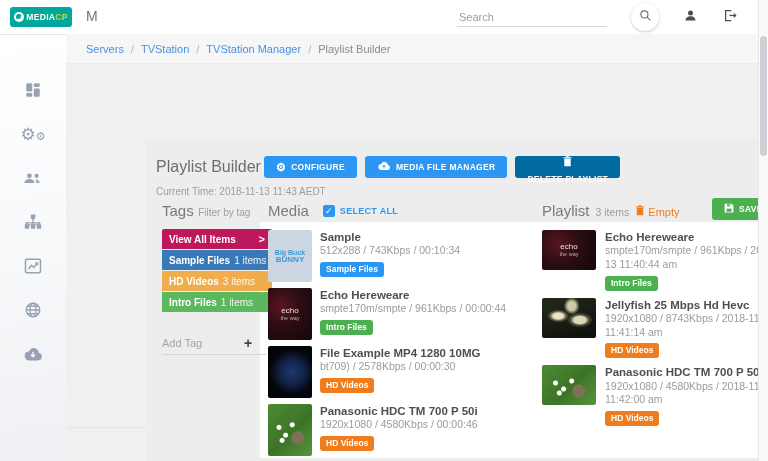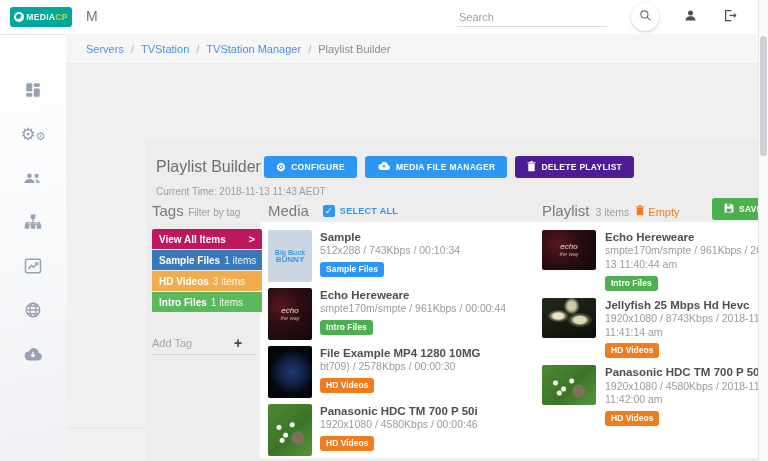--- a/index.html
+++ b/index.html
@@ -47,29 +47,29 @@
 
   
   .content { position:absolute; left:66px; top:64px; right:10px; bottom:0; background:#f0f0f1; z-index:1; }
   .card { position:absolute; left:80px; top:76px; width:678px; height:349px; background:#ededee;
     border-radius:2px; z-index:2; }
   .card-title { position:absolute; left:10px; top:18px; font-size:16px; color:#6e6e6e; }
   .btn { border:none; border-radius:3px; color:#fff; font-size:8.5px; font-weight:bold; letter-spacing:.3px;
     height:22px; padding:0 12px; display:inline-flex; align-items:center; gap:5px; cursor:pointer;
     font-family:"Liberation Sans",sans-serif; }
   .btn-blue { background:#2b97f3; }
-  .btn-red { background:#4c1d95; }
+  .btn-red { background:#0369a1;flex-direction:column; }
   .btn-green { background:#4caf50; }
   .head-btns { position:absolute; left:88px; top:16px; display:flex; gap:8px; }
   .current-time { position:absolute; left:10px; top:46px; font-size:10px; color:#9e9e9e; }
 
   .white-panel { position:absolute; left:114px; top:82px; width:564px; height:236px; background:#ffffff; }
 
   
-  .col-tags { position:absolute; left:6px; top:62px; width:110px; }
+  .col-tags { position:absolute; left:16px; top:62px; width:110px; }
   .sec-title { font-size:15px; color:#7a7a7a; }
   .sec-sub { font-size:10px; color:#9e9e9e; }
   .tag-list { margin-top:9px; display:flex; flex-direction:column; gap:1px; }
   .tag-btn { height:20px; display:flex; align-items:center; padding:0 7px; color:#fff; font-size:10px;
     cursor:pointer; white-space:nowrap; }
   .tag-name { font-weight:bold; }
   .tag-count { margin-left:4px; opacity:.9; font-weight:normal; }
   .t-dark { background:#be185d; border-radius:2px 2px 0 0; }
   .t-lblue { background:#5bc0de; }
   .t-blue { background:#3a79b8; }
@@ -98,21 +98,21 @@
   .row-title { font-size:11.5px; font-weight:bold; color:#4f4f4f; line-height:1.25; }
   .row-meta { font-size:10.5px; color:#9b9b9b; line-height:1.3; }
   .chip { display:inline-block; margin-top:2px; padding:2px 6px 3px; border-radius:3px; color:#fff;
     font-size:8.5px; font-weight:bold; }
   .c-blue { background:#2b97f3; } .c-green { background:#4caf50; } .c-orange { background:#ef7d1e; }
 
   
   .th-bunny { background:#ccd6e3; }
   .th-bunny .tt1 { font-size:7px; font-weight:bold; color:#3b9ad9; line-height:1; }
   .th-bunny .tt2 { font-size:8px; font-weight:bold; color:#3b9ad9; line-height:1; }
-  .th-echo { background:radial-gradient(circle at 30% 35%, #5a1620 0%, #2a0d12 45%, #140708 100%);font-style:italic; }
+  .th-echo { background:radial-gradient(circle at 30% 35%, #5a1620 0%, #2a0d12 45%, #140708 100%); }
   .th-echo .tt1 { font-size:8px; color:#e8e2da; line-height:1; }
   .th-echo .tt2 { font-size:5.5px; color:#b8b0a6; line-height:1.2; }
   .th-earth { background:radial-gradient(circle at 55% 50%, #1d3a6e 0%, #122348 34%, #05070d 62%, #000 100%); }
   .th-flowers { background:
      radial-gradient(circle at 25% 45%, #fff 0 2px, transparent 3px),
      radial-gradient(circle at 40% 60%, #fff 0 2px, transparent 3px),
      radial-gradient(circle at 55% 40%, #fff 0 2px, transparent 3px),
      radial-gradient(circle at 32% 70%, #fff 0 2px, transparent 3px),
      radial-gradient(circle at 68% 65%, #7d7257 0 6px, transparent 7px),
      linear-gradient(135deg,#4c8a33 0%, #3c7427 55%, #59953c 100%); }

